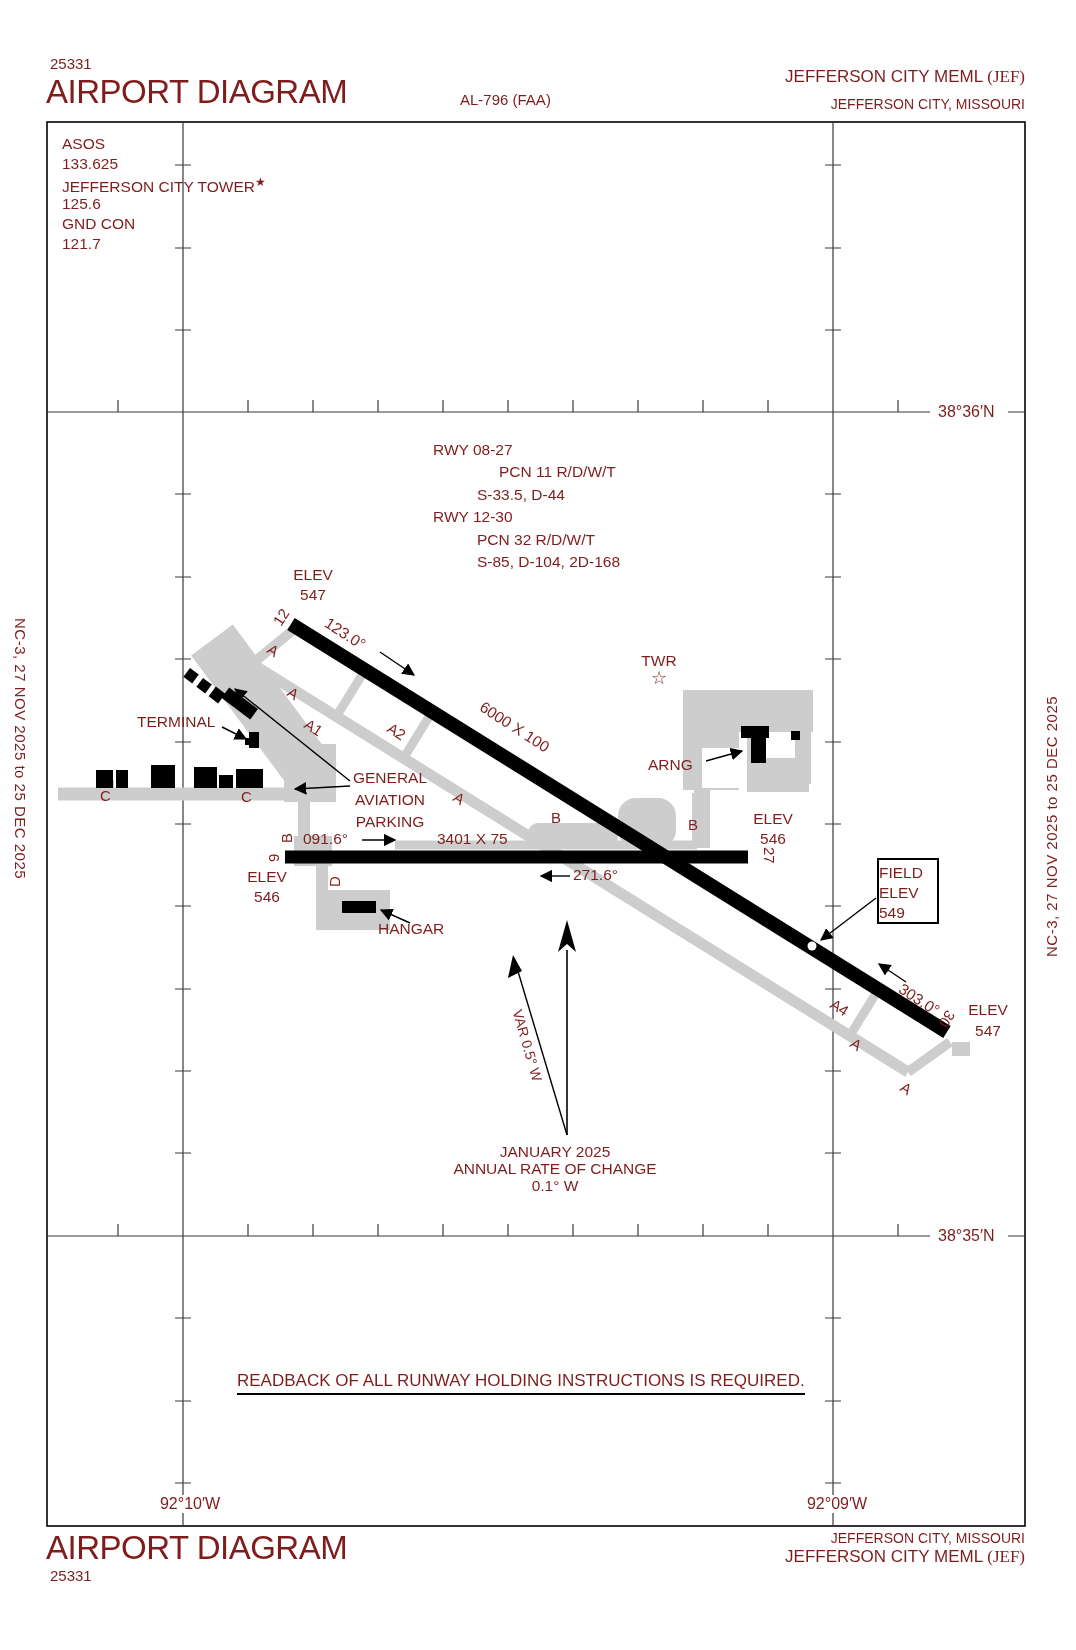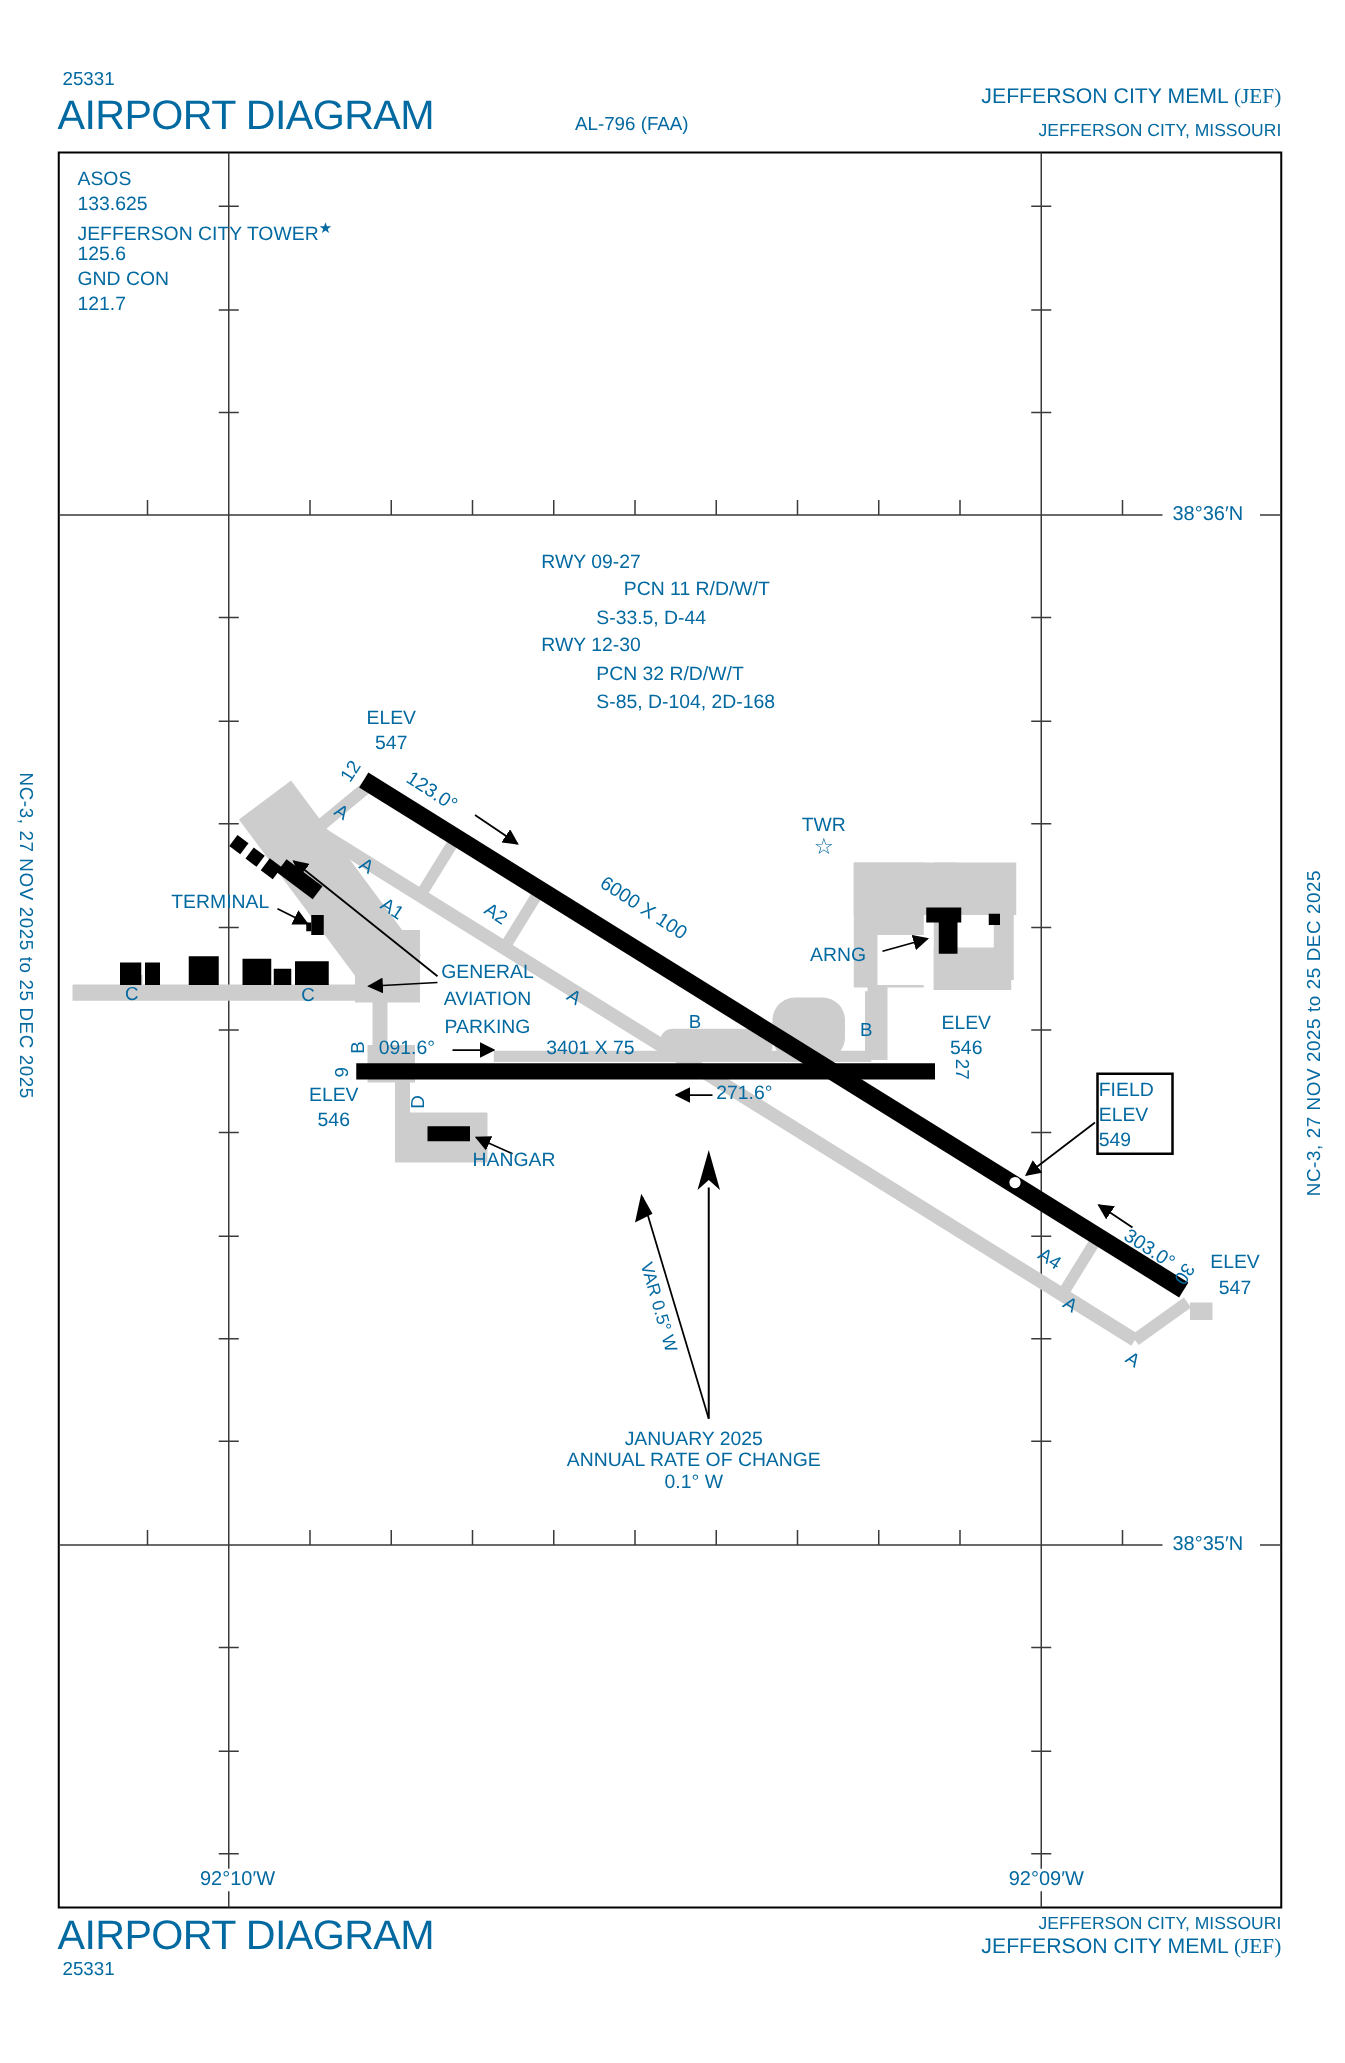--- a/index.html
+++ b/index.html
@@ -1,17 +1,17 @@
 <!DOCTYPE html>
 <html><head>
 <meta charset="utf-8">
 <style>
   html,body{margin:0;padding:0;background:#fff;}
   .page{position:relative;width:1076px;height:1650px;background:#fff;overflow:hidden;
-        font-family:"Liberation Sans","DejaVu Sans",sans-serif;color:#0369a1;}
+        font-family:"Liberation Sans","DejaVu Sans",sans-serif;color:#7f1d1d;}
   .map-svg{position:absolute;left:0;top:0;}
   .lbl{position:absolute;white-space:nowrap;font-size:15.5px;line-height:1.1;}
   .rot{transform-origin:0 0;}
   .ctr{text-align:center;}
   .rt{text-align:right;}
   .big{font-size:33px;letter-spacing:-.5px;}
   .med{font-size:17px;}
   .sm{font-size:14px;}
   .serif{font-family:"Liberation Serif","DejaVu Serif",serif;}
   .sup-star{font-size:12px;vertical-align:6px;font-family:"DejaVu Sans",sans-serif;}
@@ -145,21 +145,21 @@
 
   <div class="lbl rot vtxt" style="left:28px;top:618px;transform:rotate(90deg);">NC-3,  27 NOV 2025  to  25 DEC 2025</div>
   <div class="lbl rot vtxt" style="left:1044px;top:957px;transform:rotate(-90deg);">NC-3,  27 NOV 2025  to  25 DEC 2025</div>
 
   <div class="lbl whitebg" style="left:934px;top:403px;font-size:16px;">38°36′N</div>
   <div class="lbl whitebg" style="left:934px;top:1227px;font-size:16px;">38°35′N</div>
   <div class="lbl whitebg ctr" style="left:151px;top:1495px;width:70px;font-size:16px;">92°10′W</div>
   <div class="lbl whitebg ctr" style="left:798px;top:1495px;width:70px;font-size:16px;">92°09′W</div>
 
   <div style="font-size:16px;">
-    <div class="lbl" style="left:433px;top:441px;">RWY 09-27</div>
+    <div class="lbl" style="left:433px;top:441px;">RWY 08-27</div>
     <div class="lbl" style="left:499px;top:463px;">PCN 11 R/D/W/T</div>
     <div class="lbl" style="left:477px;top:486px;">S-33.5, D-44</div>
     <div class="lbl" style="left:433px;top:508px;">RWY 12-30</div>
     <div class="lbl" style="left:477px;top:531px;">PCN 32 R/D/W/T</div>
     <div class="lbl" style="left:477px;top:553px;">S-85, D-104, 2D-168</div>
   </div>
 
   <div class="lbl ctr" style="left:288px;top:566px;width:50px;">ELEV</div>
   <div class="lbl ctr" style="left:288px;top:586px;width:50px;">547</div>
   <div class="lbl rot" style="left:270px;top:620px;transform:rotate(-57deg);font-size:15px;">12</div>
@@ -207,19 +207,20 @@
   <div class="lbl" style="left:688px;top:817px;font-size:15px;">B</div>
   <div class="lbl" style="left:100px;top:788px;font-size:15px;">C</div>
   <div class="lbl" style="left:241px;top:789px;font-size:15px;">C</div>
   <div class="lbl rot" style="left:327px;top:887px;transform:rotate(-90deg);font-size:15px;">D</div>
 
   <div class="lbl rot" style="left:524px;top:1008px;transform:rotate(74deg);font-size:14px;">VAR 0.5° W</div>
   <div class="lbl ctr" style="left:430px;top:1143px;width:250px;">JANUARY 2025</div>
   <div class="lbl ctr" style="left:430px;top:1160px;width:250px;">ANNUAL RATE OF CHANGE</div>
   <div class="lbl ctr" style="left:430px;top:1177px;width:250px;">0.1° W</div>
 
+  <div class="lbl underl" style="left:237px;top:1372px;font-size:17px;">READBACK OF ALL RUNWAY HOLDING INSTRUCTIONS IS REQUIRED.</div>
 
   <div class="lbl big" style="left:46px;top:1530px;">AIRPORT DIAGRAM</div>
   <div class="lbl" style="left:50px;top:1568px;font-size:15px;">25331</div>
   <div class="lbl sm rt" style="right:51px;top:1531px;">JEFFERSON CITY, MISSOURI</div>
   <div class="lbl med rt" style="right:51px;top:1548px;"><span>JEFFERSON CITY MEML</span> <span class="serif">(JEF)</span></div>
 
 </div>
 
 </body></html>

